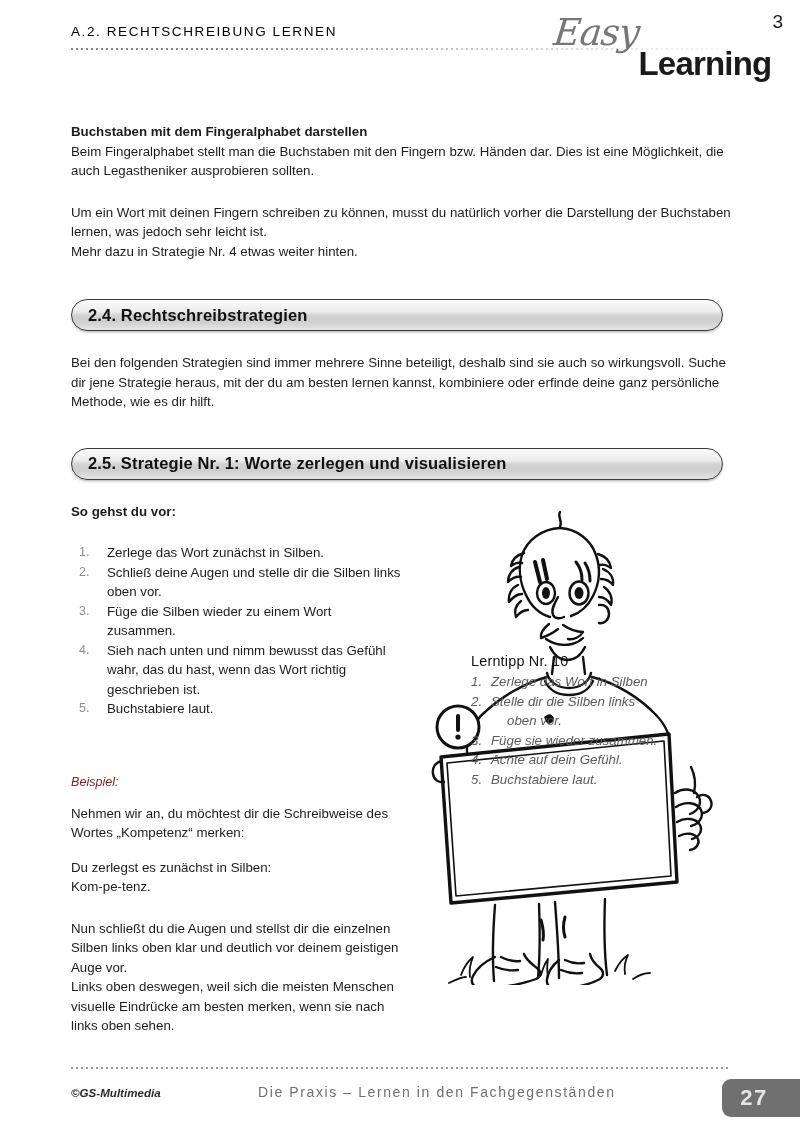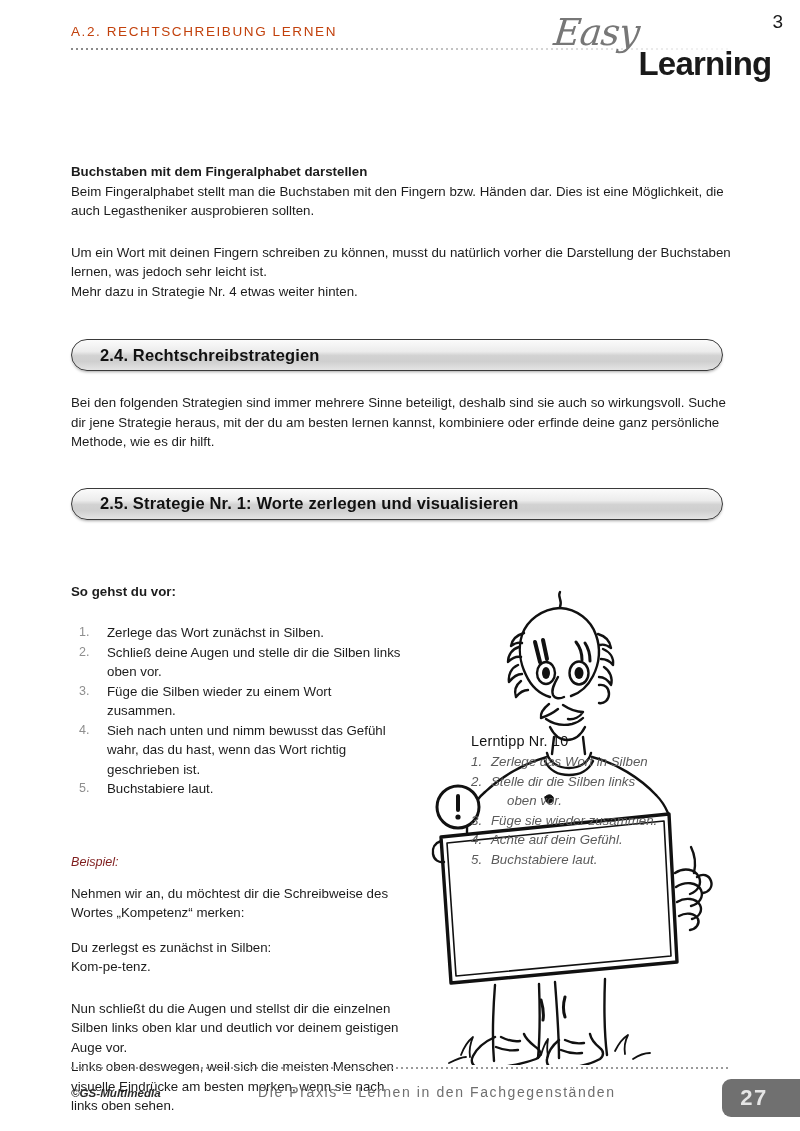--- a/index.html
+++ b/index.html
@@ -22,21 +22,21 @@
     left: 0; top: 0;
     width: 800px;
     height: 70px;
   }
   .header-eyebrow {
     position: absolute;
     left: 71px;
     top: 24px;
     font-size: 13.5px;
     letter-spacing: 1.6px;
-    color: #c2410c;
+    color: #000000;
     text-transform: uppercase;
     font-weight: 400;
     white-space: nowrap;
   }
   .header-rule {
     position: absolute;
     left: 71px;
     top: 48px;
     width: 660px;
     height: 2px;
@@ -95,21 +95,20 @@
   }
 
   .para {
     font-size: 13.3px;
     line-height: 19.5px;
     color: #1c1c1c;
     margin: 0;
   }
   .para.bold {
     font-weight: bold;
-    margin-top: 40px;
   }
   .spacer-sm { height: 15px; }
   .spacer-md { height: 22px; }
 
   
   .section-bar {
     position: relative;
     width: 652px;
     height: 32px;
     border: 1.6px solid #3a3a3a;
@@ -118,21 +117,21 @@
         #fbfbfb 0%, #ececec 38%, #d2d2d2 52%, #cfcfcf 72%, #e4e4e4 100%);
     box-sizing: border-box;
     display: flex;
     align-items: center;
     box-shadow: 0 2px 3px -1px rgba(0,0,0,.35);
   }
   .section-bar-label {
     font-size: 16.5px;
     font-weight: bold;
     color: #111111;
-    padding-left: 28px;
+    padding-left: 16px;
     letter-spacing: 0.15px;
     white-space: nowrap;
   }
 
   
   .two-col {
     position: relative;
     width: 660px;
   }
   .left-col {

